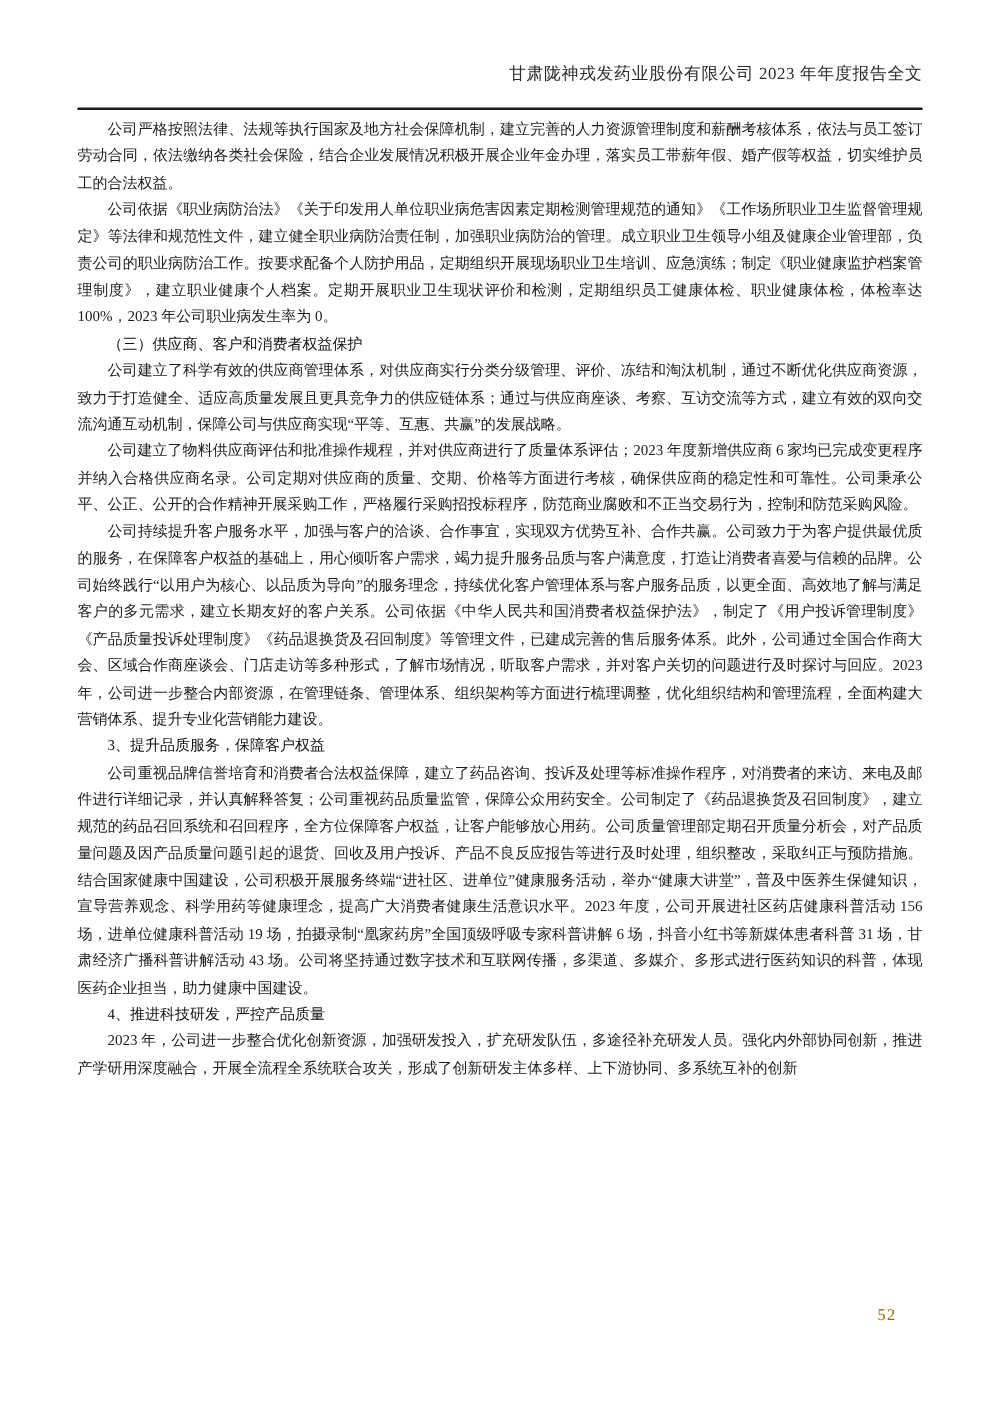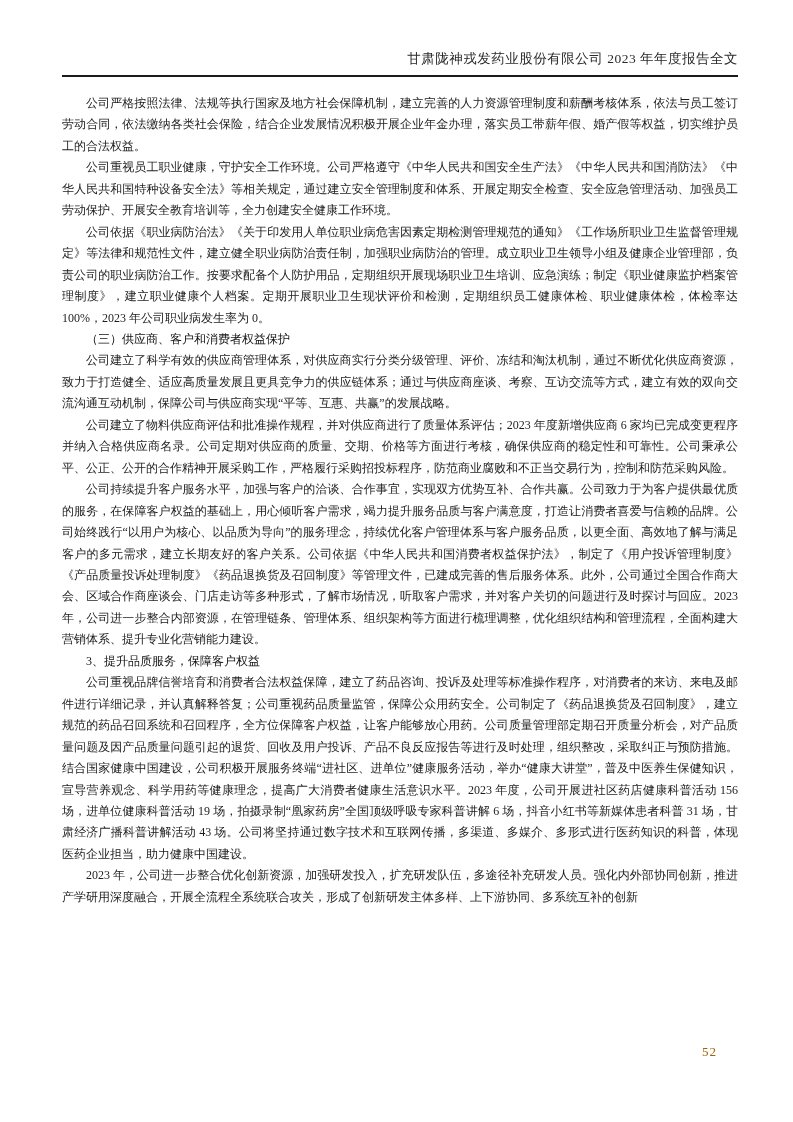--- a/index.html
+++ b/index.html
@@ -16,21 +16,21 @@
     color: #1c1c1c;
   }
   .report-header {
     position: absolute;
     top: 50px;
     left: 62px;
     right: 55px;
     text-align: right;
     font-size: 13.5px;
     color: #2a2a2a;
-    padding-bottom: 7px;
+    padding-bottom: 18px;
     border-bottom: 2px solid #1a1a1a;
     letter-spacing: 0.5px;
   }
   .report-body {
     position: absolute;
     top: 93px;
     left: 62px;
     right: 55px;
     font-size: 12px;
     line-height: 21.45px;
@@ -61,26 +61,26 @@
 <body>
 
 <div class="page">
 
   <div class="report-header">
     <span>甘肃陇神戎发药业股份有限公司 2023 年年度报告全文</span>
   </div>
 
   <div class="report-body">
     <p class="para">公司严格按照法律、法规等执行国家及地方社会保障机制，建立完善的人力资源管理制度和薪酬考核体系，依法与员工签订劳动合同，依法缴纳各类社会保险，结合企业发展情况积极开展企业年金办理，落实员工带薪年假、婚产假等权益，切实维护员工的合法权益。</p>
-    <p class="para">公司重视员工职业健康，守护安全工作环境。公司严格遵守《中华人民共和国安全生产法》《中华人民共和国消防法》《中华人民共和国特种设备安全法》等相关规定，通过建立安全管理制度和体系、开展定期安全检查、安全应急管理活动、加强员工劳动保护、开展安全教育培训等，全力创建安全健康工作环境。</p>
     <p class="para">公司依据《职业病防治法》《关于印发用人单位职业病危害因素定期检测管理规范的通知》《工作场所职业卫生监督管理规定》等法律和规范性文件，建立健全职业病防治责任制，加强职业病防治的管理。成立职业卫生领导小组及健康企业管理部，负责公司的职业病防治工作。按要求配备个人防护用品，定期组织开展现场职业卫生培训、应急演练；制定《职业健康监护档案管理制度》，建立职业健康个人档案。定期开展职业卫生现状评价和检测，定期组织员工健康体检、职业健康体检，体检率达 100%，2023 年公司职业病发生率为 0。</p>
     <p class="heading">（三）供应商、客户和消费者权益保护</p>
     <p class="para">公司建立了科学有效的供应商管理体系，对供应商实行分类分级管理、评价、冻结和淘汰机制，通过不断优化供应商资源，致力于打造健全、适应高质量发展且更具竞争力的供应链体系；通过与供应商座谈、考察、互访交流等方式，建立有效的双向交流沟通互动机制，保障公司与供应商实现“平等、互惠、共赢”的发展战略。</p>
     <p class="para">公司建立了物料供应商评估和批准操作规程，并对供应商进行了质量体系评估；2023 年度新增供应商 6 家均已完成变更程序并纳入合格供应商名录。公司定期对供应商的质量、交期、价格等方面进行考核，确保供应商的稳定性和可靠性。公司秉承公平、公正、公开的合作精神开展采购工作，严格履行采购招投标程序，防范商业腐败和不正当交易行为，控制和防范采购风险。</p>
     <p class="para">公司持续提升客户服务水平，加强与客户的洽谈、合作事宜，实现双方优势互补、合作共赢。公司致力于为客户提供最优质的服务，在保障客户权益的基础上，用心倾听客户需求，竭力提升服务品质与客户满意度，打造让消费者喜爱与信赖的品牌。公司始终践行“以用户为核心、以品质为导向”的服务理念，持续优化客户管理体系与客户服务品质，以更全面、高效地了解与满足客户的多元需求，建立长期友好的客户关系。公司依据《中华人民共和国消费者权益保护法》，制定了《用户投诉管理制度》《产品质量投诉处理制度》《药品退换货及召回制度》等管理文件，已建成完善的售后服务体系。此外，公司通过全国合作商大会、区域合作商座谈会、门店走访等多种形式，了解市场情况，听取客户需求，并对客户关切的问题进行及时探讨与回应。2023 年，公司进一步整合内部资源，在管理链条、管理体系、组织架构等方面进行梳理调整，优化组织结构和管理流程，全面构建大营销体系、提升专业化营销能力建设。</p>
     <p class="heading">3、提升品质服务，保障客户权益</p>
     <p class="para">公司重视品牌信誉培育和消费者合法权益保障，建立了药品咨询、投诉及处理等标准操作程序，对消费者的来访、来电及邮件进行详细记录，并认真解释答复；公司重视药品质量监管，保障公众用药安全。公司制定了《药品退换货及召回制度》，建立规范的药品召回系统和召回程序，全方位保障客户权益，让客户能够放心用药。公司质量管理部定期召开质量分析会，对产品质量问题及因产品质量问题引起的退货、回收及用户投诉、产品不良反应报告等进行及时处理，组织整改，采取纠正与预防措施。结合国家健康中国建设，公司积极开展服务终端“进社区、进单位”健康服务活动，举办“健康大讲堂”，普及中医养生保健知识，宣导营养观念、科学用药等健康理念，提高广大消费者健康生活意识水平。2023 年度，公司开展进社区药店健康科普活动 156 场，进单位健康科普活动 19 场，拍摄录制“凰家药房”全国顶级呼吸专家科普讲解 6 场，抖音小红书等新媒体患者科普 31 场，甘肃经济广播科普讲解活动 43 场。公司将坚持通过数字技术和互联网传播，多渠道、多媒介、多形式进行医药知识的科普，体现医药企业担当，助力健康中国建设。</p>
+    <p class="heading">4、推进科技研发，严控产品质量</p>
     <p class="para">2023 年，公司进一步整合优化创新资源，加强研发投入，扩充研发队伍，多途径补充研发人员。强化内外部协同创新，推进产学研用深度融合，开展全流程全系统联合攻关，形成了创新研发主体多样、上下游协同、多系统互补的创新</p>
   </div>
 
   <div class="page-number">52</div>
 
 </div>
 
 </body></html>

